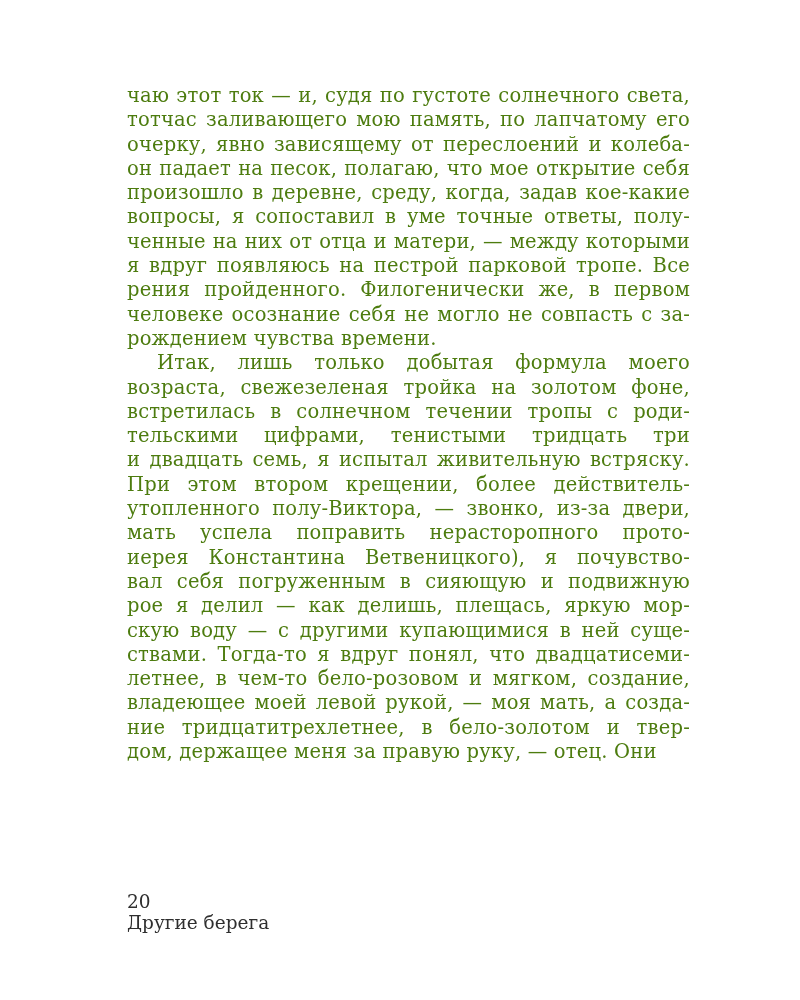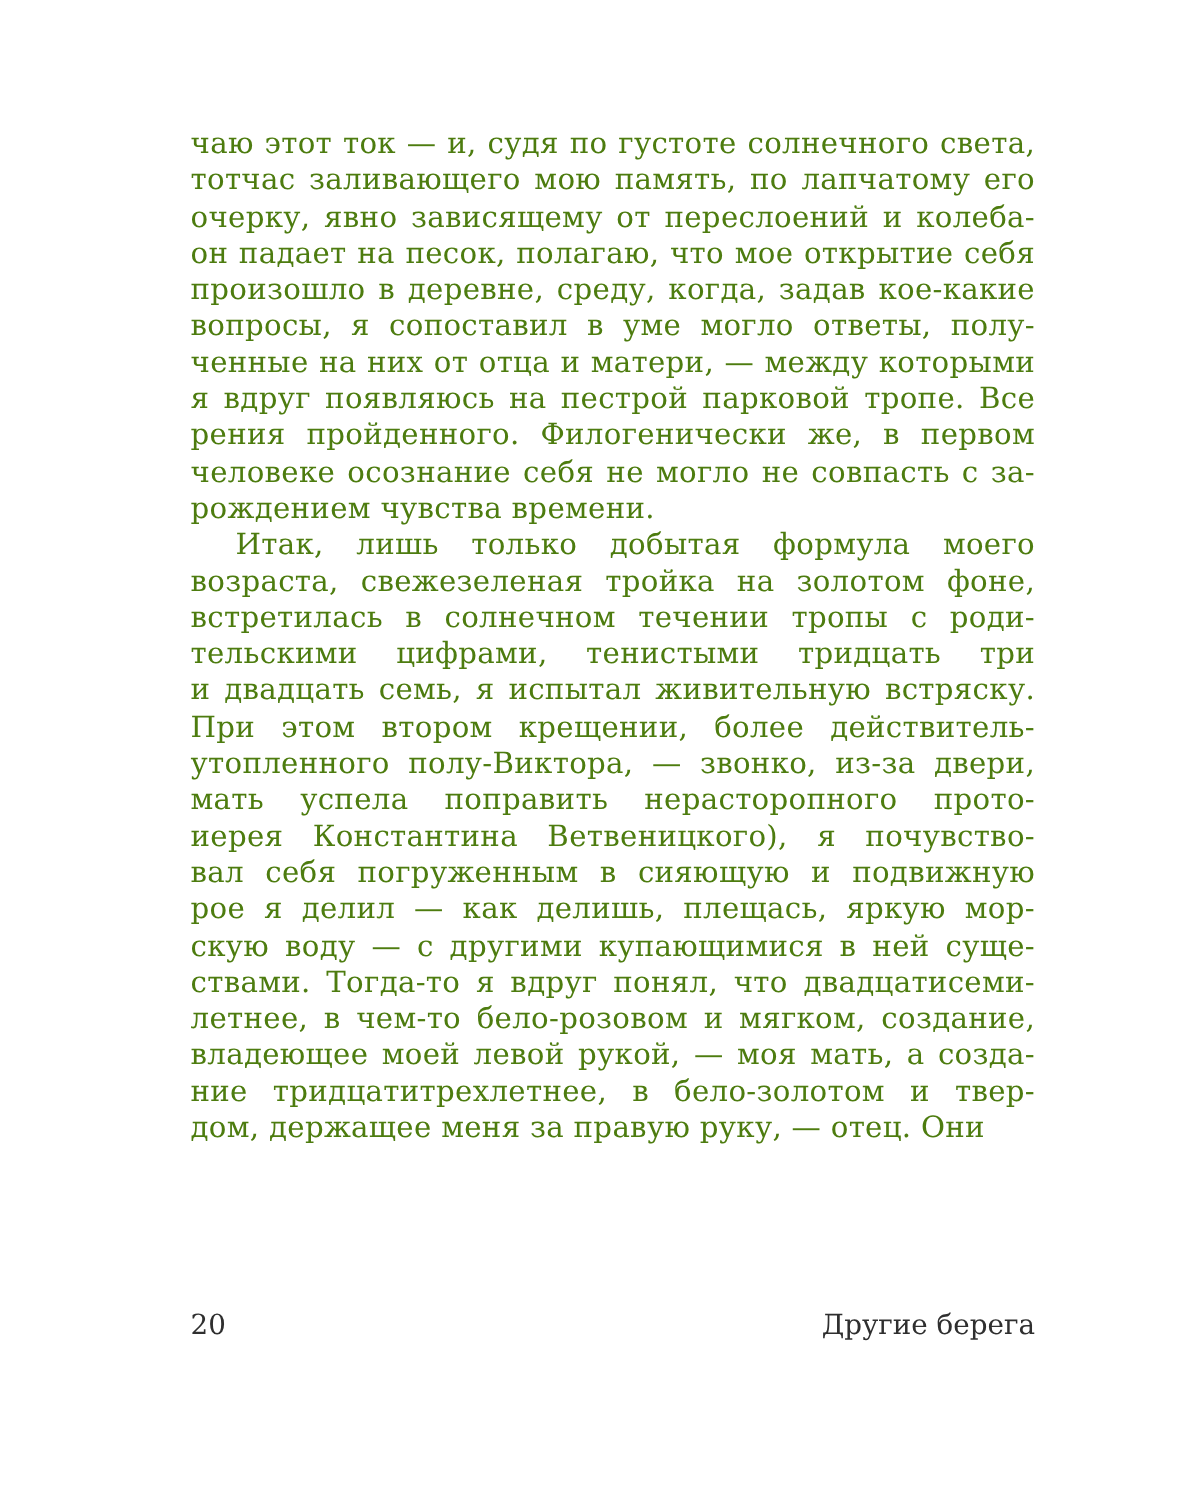--- a/index.html
+++ b/index.html
@@ -40,40 +40,41 @@
   }
   .text-line.last {
     text-align-last: left;
   }
   .text-line.indent {
     text-indent: 30px;
   }
   .footer {
     position: absolute;
     left: 127px;
-    top: 873px;
+    top: 891px;
     width: 563px;
     display: flex;
     justify-content: space-between;
     align-items: flex-start;
     color: #2f2f2f;
     font-size: 18.5px;
+    flex-direction: column;
   }
 </style>
 </head>
 <body>
 
 <div class="page">
   <div class="body-text" id="body-text">
       <div class="text-line">чаю этот ток — и, судя по густоте солнечного света,</div>
       <div class="text-line">тотчас заливающего мою память, по лапчатому его</div>
       <div class="text-line">очерку, явно зависящему от переслоений и колеба-</div>
       <div class="text-line">он падает на песок, полагаю, что мое открытие себя</div>
       <div class="text-line">произошло в деревне, среду, когда, задав кое-какие</div>
-      <div class="text-line">вопросы, я сопоставил в уме могло ответы, полу-</div>
+      <div class="text-line">вопросы, я сопоставил в уме точные ответы, полу-</div>
       <div class="text-line">ченные на них от отца и матери, — между которыми</div>
       <div class="text-line">я вдруг появляюсь на пестрой парковой тропе. Все</div>
       <div class="text-line">рения пройденного. Филогенически же, в первом</div>
       <div class="text-line">человеке осознание себя не могло не совпасть с за-</div>
       <div class="text-line last">рождением чувства времени.</div>
       <div class="text-line indent">Итак, лишь только добытая формула моего</div>
       <div class="text-line">возраста, свежезеленая тройка на золотом фоне,</div>
       <div class="text-line">встретилась в солнечном течении тропы с роди-</div>
       <div class="text-line">тельскими цифрами, тенистыми тридцать три</div>
       <div class="text-line">и двадцать семь, я испытал живительную встряску.</div>

